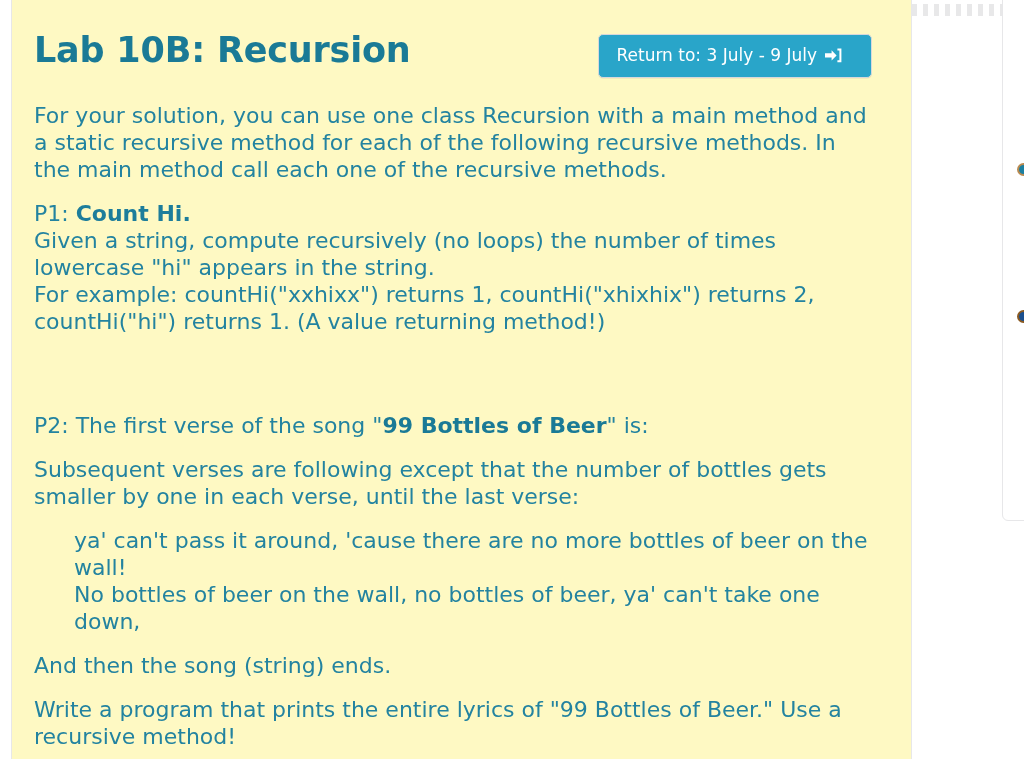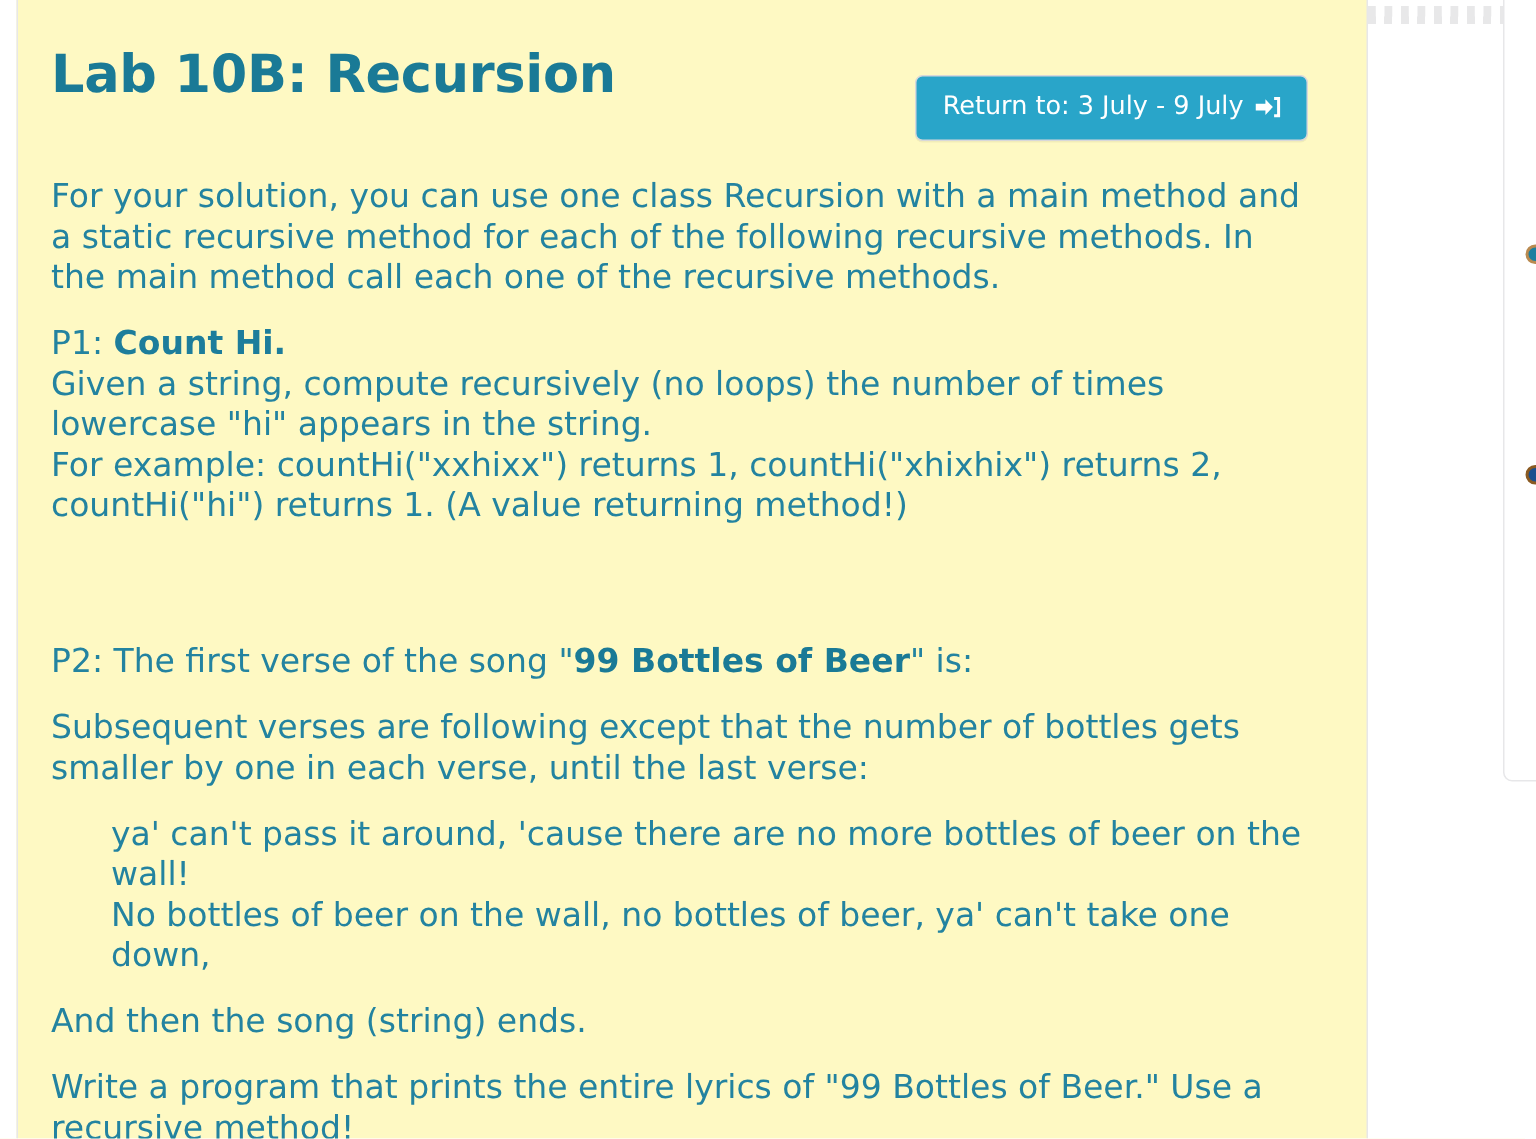--- a/index.html
+++ b/index.html
@@ -77,32 +77,32 @@
     padding: 0;
     font-size: 35px;
     line-height: 1.15;
     font-weight: bold;
     color: #1a7a96;
     letter-spacing: -0.2px;
     white-space: nowrap;
   }
   .return-button {
     flex: 0 0 auto;
-    margin-top: 20px;
+    margin-top: 4px;
     margin-right: 5px;
     display: inline-flex;
     align-items: center;
     gap: 8px;
     background: #29a5c9;
     border: 1px solid #d8d8da;
     border-radius: 5px;
     color: #ffffff;
     font-size: 17px;
     line-height: 1;
-    padding: 12px 17px 13px 17px;
+    padding: 12px 29px 13px 17px;
     text-decoration: none;
     cursor: pointer;
     white-space: nowrap;
     box-shadow: 0 1px 0 rgba(0,0,0,.05);
   }
   .return-button .btn-label { display: inline-block; }
   .signin-icon {
     display: inline-block;
     width: 17px;
     height: 15px;

